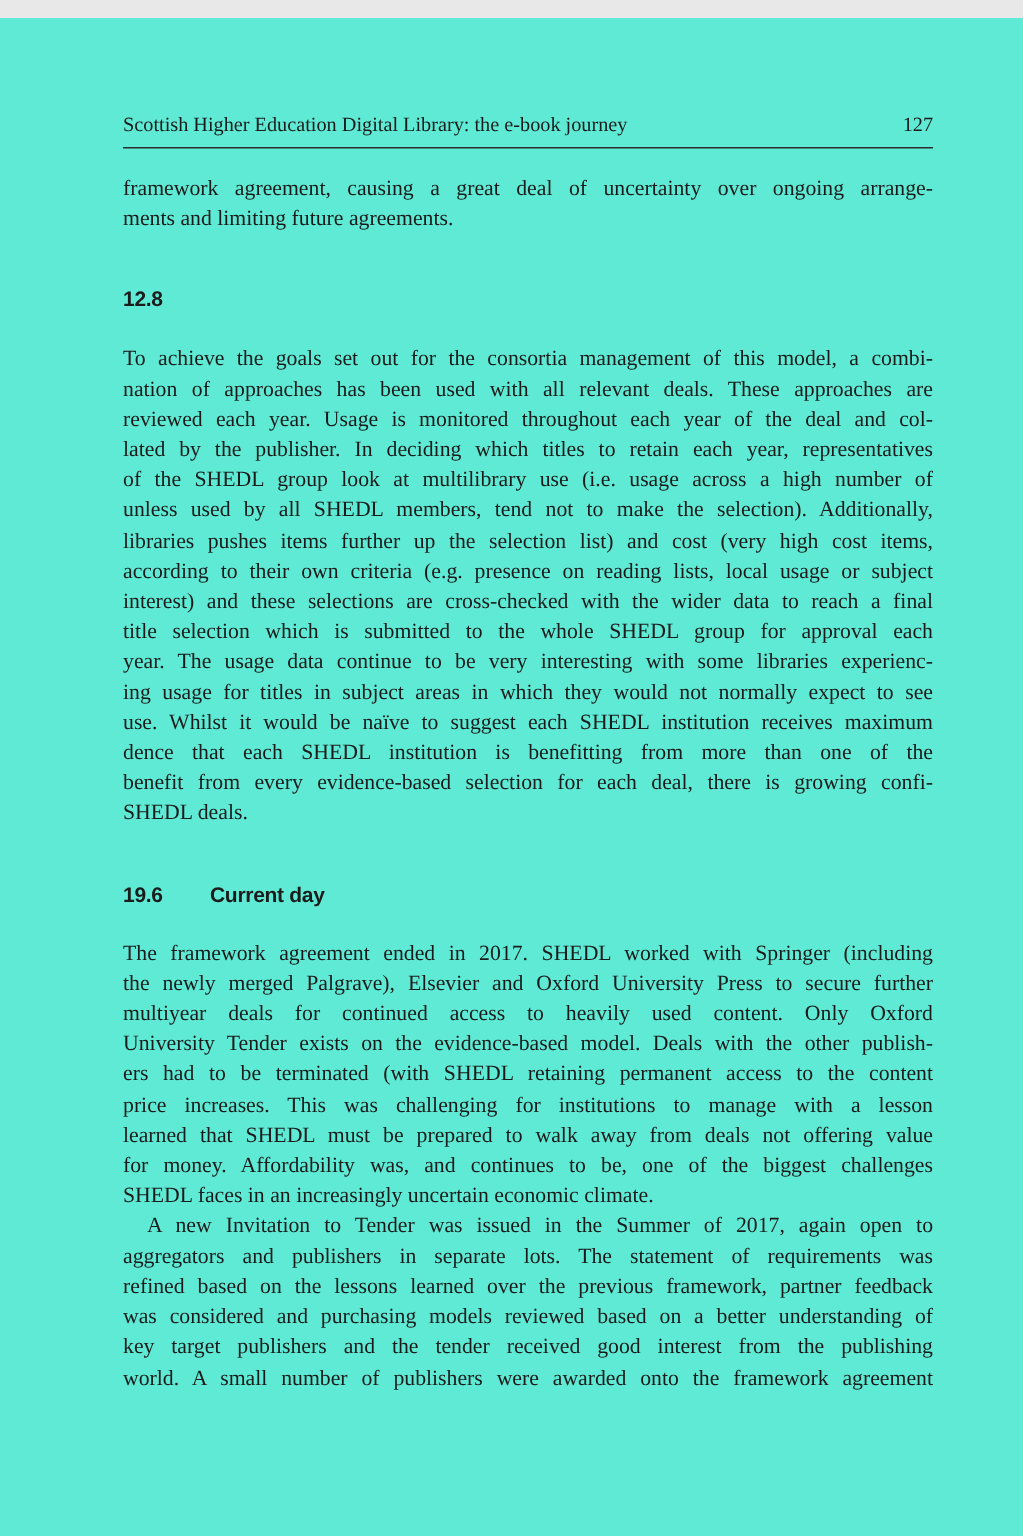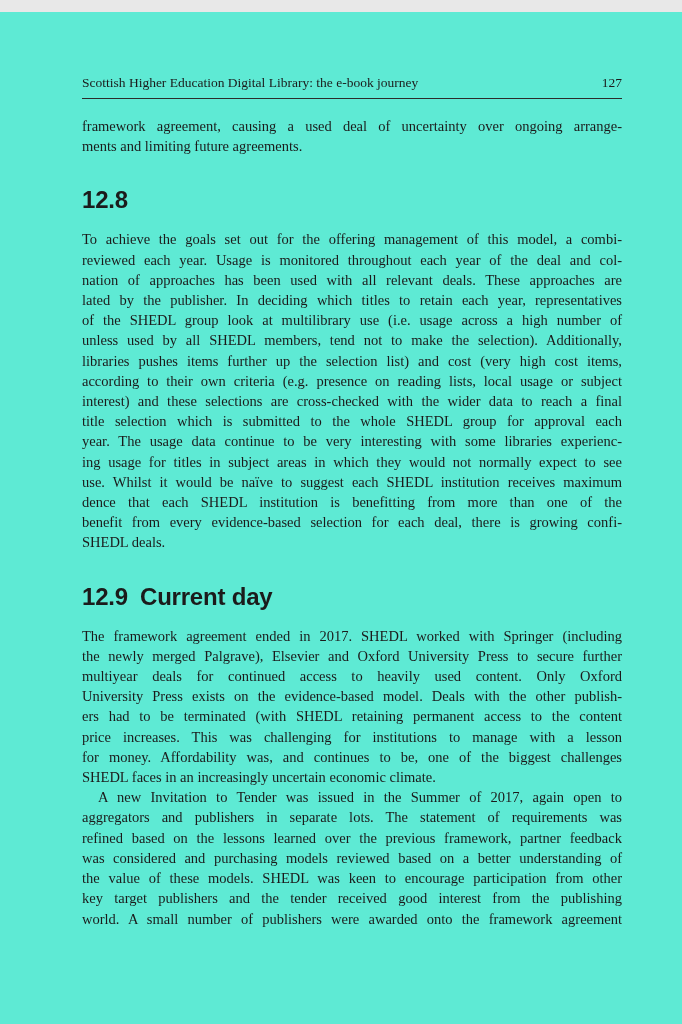--- a/index.html
+++ b/index.html
@@ -41,80 +41,80 @@
     text-align: justify;
     text-align-last: justify;
   }
   .pline.last { text-align-last: left; }
   .pline.indent { text-indent: 16px; }
   .section-heading {
     margin-top: 32px;
     display: flex;
     font-family: "Liberation Sans", sans-serif;
     font-weight: bold;
-    font-size: 24px;
+    font-size: 14px;
     line-height: 23px;
     letter-spacing: -0.2px;
   }
   .sec-number { width: 58px; flex: none; }
 </style>
 </head>
 <body>
 
 <div class="page">
   <div class="content">
     <div class="running-head">
       <span>Scottish Higher Education Digital Library: the e-book journey</span>
       <span>127</span>
     </div>
     <div class="head-rule"></div>
     <div id="body-content">
         <div class="para">
-          <div class="pline">framework agreement, causing a used deal of uncertainty over ongoing arrange-</div>
+          <div class="pline">framework agreement, causing a great deal of uncertainty over ongoing arrange-</div>
           <div class="pline last">ments and limiting future agreements.</div>
         </div>
         <div class="section-heading">
           <span class="sec-number">12.8</span>
         </div>
         <div class="para">
-          <div class="pline">To achieve the goals set out for the offering management of this model, a combi-</div>
+          <div class="pline">To achieve the goals set out for the consortia management of this model, a combi-</div>
+          <div class="pline">nation of approaches has been used with all relevant deals. These approaches are</div>
           <div class="pline">reviewed each year. Usage is monitored throughout each year of the deal and col-</div>
-          <div class="pline">nation of approaches has been used with all relevant deals. These approaches are</div>
           <div class="pline">lated by the publisher. In deciding which titles to retain each year, representatives</div>
           <div class="pline">of the SHEDL group look at multilibrary use (i.e. usage across a high number of</div>
           <div class="pline">unless used by all SHEDL members, tend not to make the selection). Additionally,</div>
           <div class="pline">libraries pushes items further up the selection list) and cost (very high cost items,</div>
           <div class="pline">according to their own criteria (e.g. presence on reading lists, local usage or subject</div>
           <div class="pline">interest) and these selections are cross-checked with the wider data to reach a final</div>
           <div class="pline">title selection which is submitted to the whole SHEDL group for approval each</div>
           <div class="pline">year. The usage data continue to be very interesting with some libraries experienc-</div>
           <div class="pline">ing usage for titles in subject areas in which they would not normally expect to see</div>
           <div class="pline">use. Whilst it would be naïve to suggest each SHEDL institution receives maximum</div>
           <div class="pline">dence that each SHEDL institution is benefitting from more than one of the</div>
           <div class="pline">benefit from every evidence-based selection for each deal, there is growing confi-</div>
           <div class="pline last">SHEDL deals.</div>
         </div>
         <div class="section-heading">
-          <span class="sec-number">12.9</span>
+          <span class="sec-number">19.6</span>
           <span class="sec-title">Current day</span>
         </div>
         <div class="para">
           <div class="pline">The framework agreement ended in 2017. SHEDL worked with Springer (including</div>
           <div class="pline">the newly merged Palgrave), Elsevier and Oxford University Press to secure further</div>
           <div class="pline">multiyear deals for continued access to heavily used content. Only Oxford</div>
-          <div class="pline">University Press exists on the evidence-based model. Deals with the other publish-</div>
+          <div class="pline">University Tender exists on the evidence-based model. Deals with the other publish-</div>
           <div class="pline">ers had to be terminated (with SHEDL retaining permanent access to the content</div>
           <div class="pline">price increases. This was challenging for institutions to manage with a lesson</div>
+          <div class="pline">learned that SHEDL must be prepared to walk away from deals not offering value</div>
           <div class="pline">for money. Affordability was, and continues to be, one of the biggest challenges</div>
           <div class="pline last">SHEDL faces in an increasingly uncertain economic climate.</div>
         </div>
         <div class="para">
           <div class="pline indent">A new Invitation to Tender was issued in the Summer of 2017, again open to</div>
           <div class="pline">aggregators and publishers in separate lots. The statement of requirements was</div>
           <div class="pline">refined based on the lessons learned over the previous framework, partner feedback</div>
           <div class="pline">was considered and purchasing models reviewed based on a better understanding of</div>
-          <div class="pline">the value of these models. SHEDL was keen to encourage participation from other</div>
           <div class="pline">key target publishers and the tender received good interest from the publishing</div>
           <div class="pline">world. A small number of publishers were awarded onto the framework agreement</div>
         </div>
       </div>
   </div>
 </div>
 
 </body></html>

